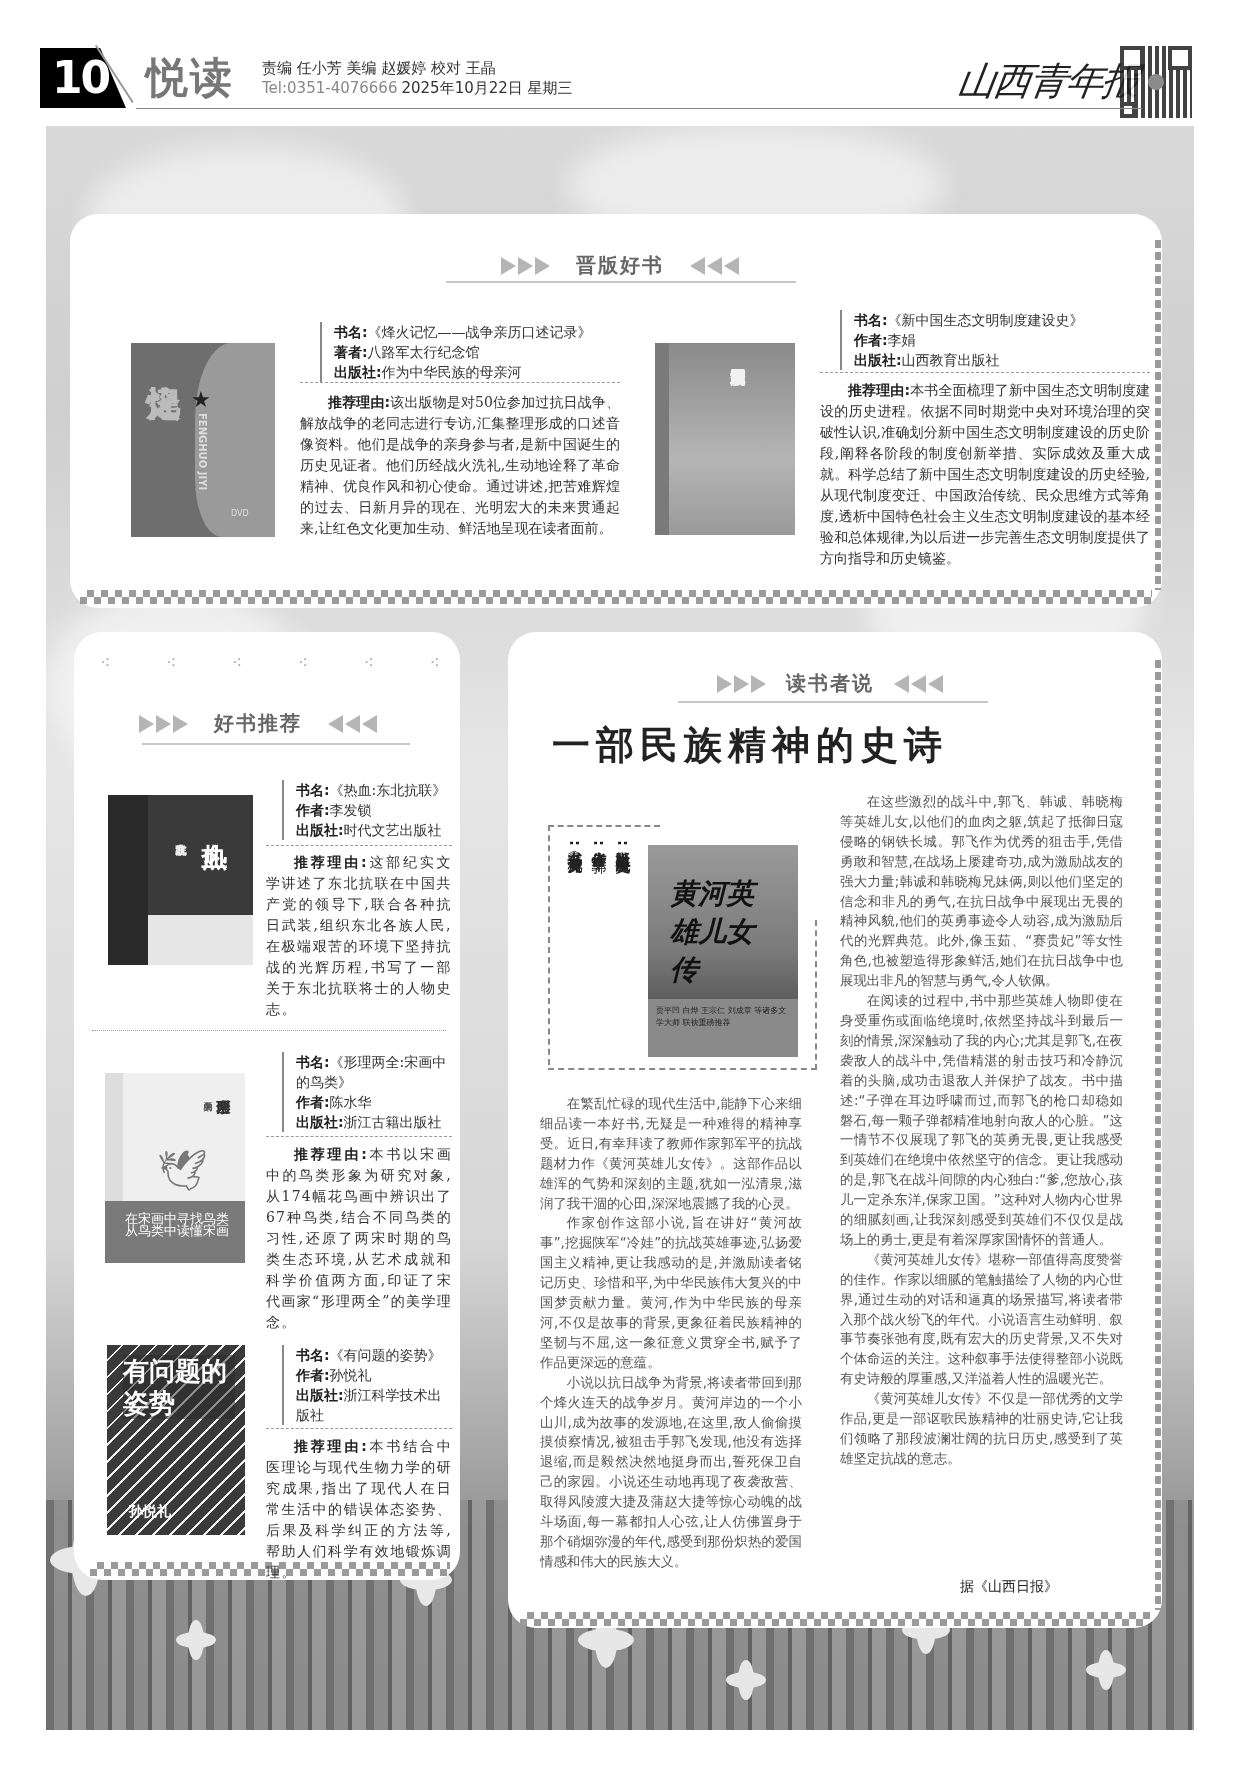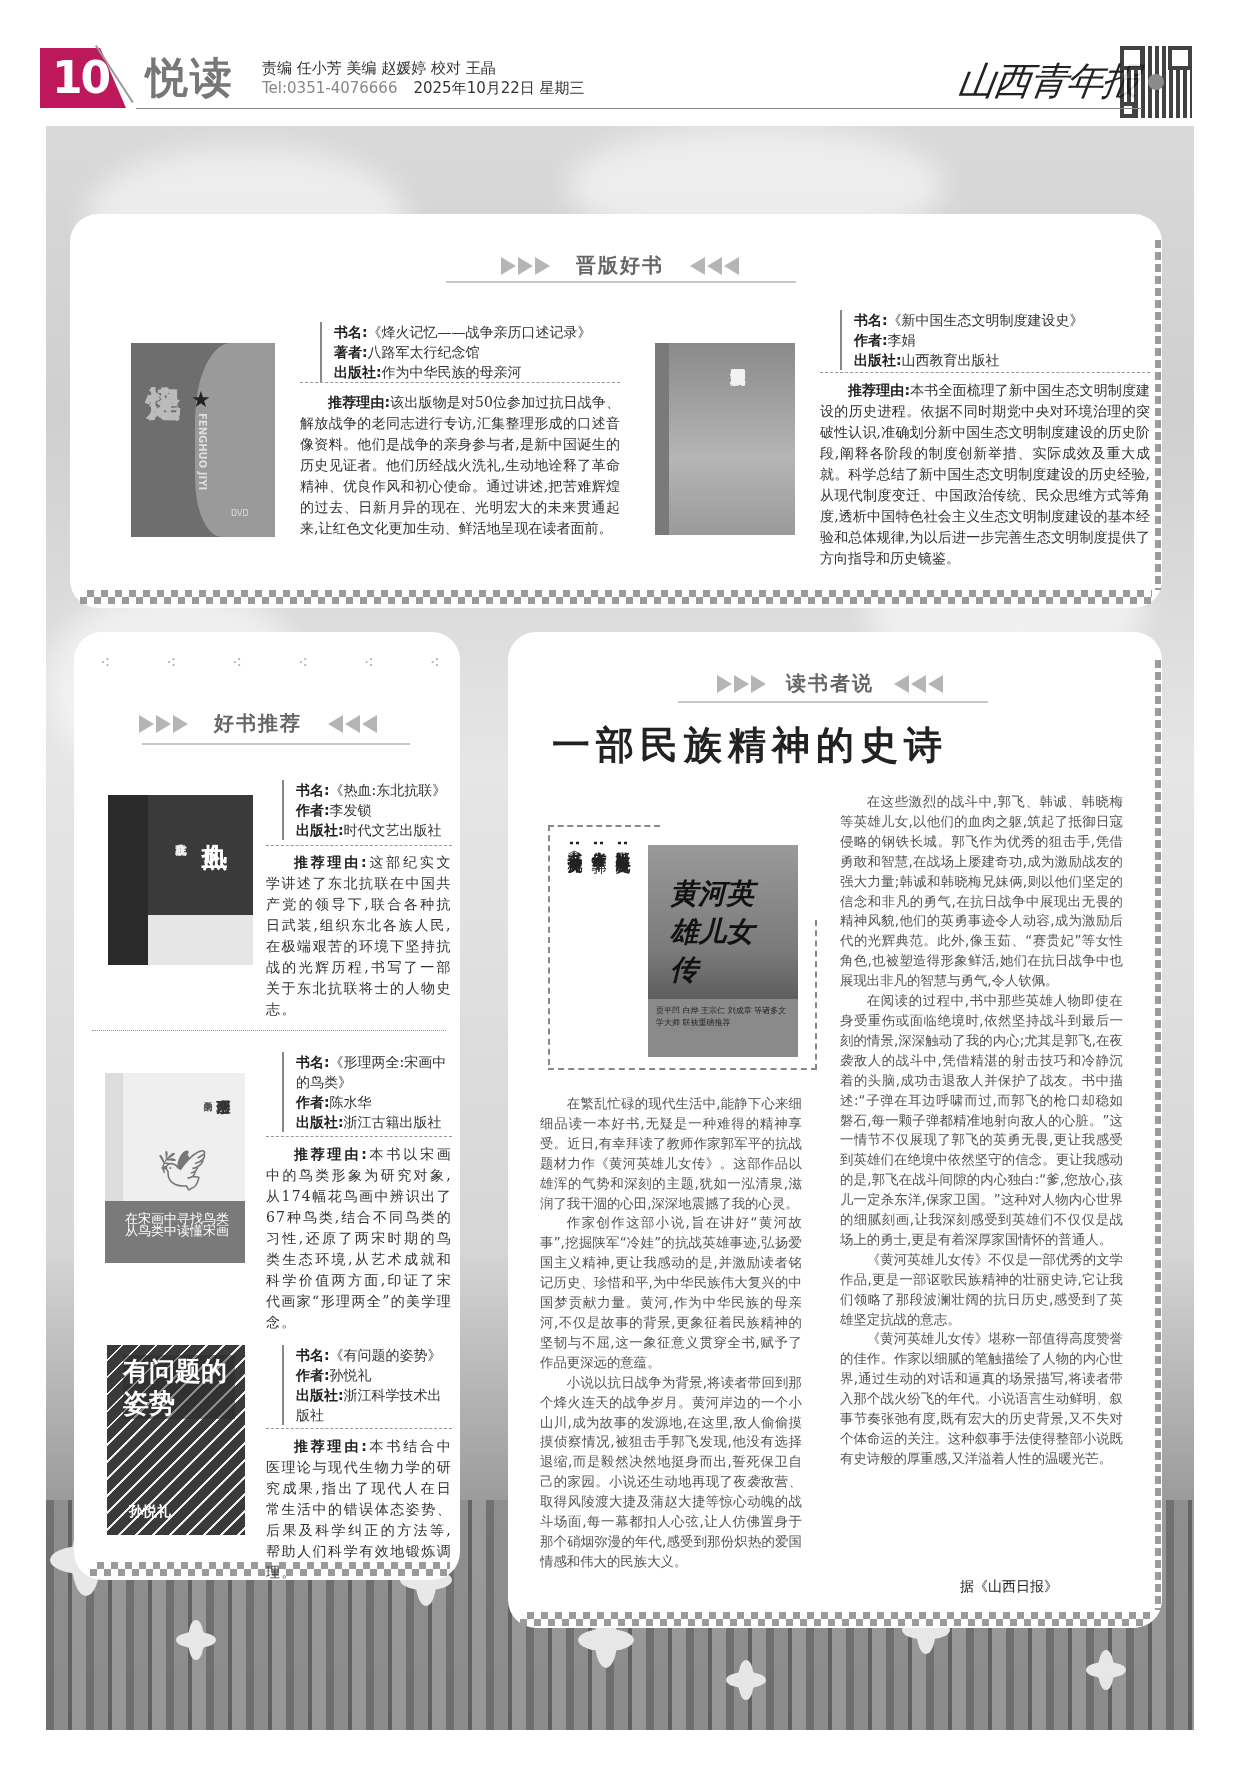--- a/index.html
+++ b/index.html
@@ -1,29 +1,29 @@
 <!DOCTYPE html>
 <html><head>
 <meta charset="utf-8">
 <style>
   * { box-sizing: border-box; margin: 0; padding: 0; }
   html, body { width: 1242px; height: 1768px; background: #fff; overflow: hidden; }
   body { position: relative; font-family: "DejaVu Serif", "Liberation Serif", serif; color: #222; }
 
   
   .masthead { position: absolute; left: 0; top: 0; width: 1242px; height: 112px; }
-  .page-no { position: absolute; left: 40px; top: 48px; width: 86px; height: 60px; background: #be185d;
+  .page-no { position: absolute; left: 40px; top: 48px; width: 86px; height: 60px; background: #000000;
     clip-path: polygon(0 0, 70% 0, 100% 100%, 0 100%); }
   .page-no span { position: absolute; left: 12px; top: 4px; font-family: "DejaVu Sans", sans-serif; font-weight: bold;
     font-size: 44px; color: #fff; letter-spacing: -2px; }
   .slash { position: absolute; left: 95px; top: 46px; width: 2px; height: 68px; background: #999; transform: rotate(-33deg); transform-origin: top left; }
   .mast-line { position: absolute; left: 136px; top: 108px; width: 1006px; height: 1px; background: #888; }
   .section-name { position: absolute; left: 146px; top: 50px; font-size: 42px; color: #777; font-weight: bold; letter-spacing: 2px; }
   .credits { position: absolute; left: 262px; top: 58px; font-family: "DejaVu Sans", sans-serif; font-size: 15px; color: #333; line-height: 20px; }
-  .credits .tel { color: #888; margin-right: 16px; }
+  .credits .tel { color: #888; margin-right: 4px; }
   .credits .date { color: #333; }
   .logo { position: absolute; left: 958px; top: 56px; font-family: "DejaVu Serif", serif; font-style: italic; font-size: 38px; color: #222; letter-spacing: -2px; transform: skewX(-8deg); }
   .qr { position: absolute; left: 1120px; top: 46px; width: 72px; height: 72px; background:
       repeating-linear-gradient(90deg, #222 0 4px, #fff 4px 7px),
       #222; opacity: .85; }
   .qr::before, .qr::after { content: ""; position: absolute; width: 16px; height: 16px; border: 4px solid #222; background: #fff; }
   .qr::before { left: 0; top: 0; }
   .qr::after { right: 0; top: 0; }
   .qr .qr-dot { position: absolute; left: 0; bottom: 0; width: 16px; height: 16px; border: 4px solid #222; background: #fff; }
   .qr .qr-center { position: absolute; left: 28px; top: 28px; width: 16px; height: 16px; border-radius: 50%; background: #777; }
@@ -275,16 +275,16 @@
 </div>
 
 <div class="art-col" style="left:540px;top:1094px;width:262px;">
   <p>在繁乱忙碌的现代生活中,能静下心来细细品读一本好书,无疑是一种难得的精神享受。近日,有幸拜读了教师作家郭军平的抗战题材力作《黄河英雄儿女传》。这部作品以雄浑的气势和深刻的主题,犹如一泓清泉,滋润了我干涸的心田,深深地震撼了我的心灵。</p>
   <p>作家创作这部小说,旨在讲好“黄河故事”,挖掘陕军“冷娃”的抗战英雄事迹,弘扬爱国主义精神,更让我感动的是,并激励读者铭记历史、珍惜和平,为中华民族伟大复兴的中国梦贡献力量。黄河,作为中华民族的母亲河,不仅是故事的背景,更象征着民族精神的坚韧与不屈,这一象征意义贯穿全书,赋予了作品更深远的意蕴。</p>
   <p>小说以抗日战争为背景,将读者带回到那个烽火连天的战争岁月。黄河岸边的一个小山川,成为故事的发源地,在这里,敌人偷偷摸摸侦察情况,被狙击手郭飞发现,他没有选择退缩,而是毅然决然地挺身而出,誓死保卫自己的家园。小说还生动地再现了夜袭敌营、取得风陵渡大捷及蒲赵大捷等惊心动魄的战斗场面,每一幕都扣人心弦,让人仿佛置身于那个硝烟弥漫的年代,感受到那份炽热的爱国情感和伟大的民族大义。</p>
 </div>
 <div class="art-col" style="left:840px;top:792px;width:283px;">
   <p>在这些激烈的战斗中,郭飞、韩诚、韩晓梅等英雄儿女,以他们的血肉之躯,筑起了抵御日寇侵略的钢铁长城。郭飞作为优秀的狙击手,凭借勇敢和智慧,在战场上屡建奇功,成为激励战友的强大力量;韩诚和韩晓梅兄妹俩,则以他们坚定的信念和非凡的勇气,在抗日战争中展现出无畏的精神风貌,他们的英勇事迹令人动容,成为激励后代的光辉典范。此外,像玉茹、“赛贵妃”等女性角色,也被塑造得形象鲜活,她们在抗日战争中也展现出非凡的智慧与勇气,令人钦佩。</p>
   <p>在阅读的过程中,书中那些英雄人物即使在身受重伤或面临绝境时,依然坚持战斗到最后一刻的情景,深深触动了我的内心;尤其是郭飞,在夜袭敌人的战斗中,凭借精湛的射击技巧和冷静沉着的头脑,成功击退敌人并保护了战友。书中描述:“子弹在耳边呼啸而过,而郭飞的枪口却稳如磐石,每一颗子弹都精准地射向敌人的心脏。”这一情节不仅展现了郭飞的英勇无畏,更让我感受到英雄们在绝境中依然坚守的信念。更让我感动的是,郭飞在战斗间隙的内心独白:“爹,您放心,孩儿一定杀东洋,保家卫国。”这种对人物内心世界的细腻刻画,让我深刻感受到英雄们不仅仅是战场上的勇士,更是有着深厚家国情怀的普通人。</p>
+  <p>《黄河英雄儿女传》堪称一部值得高度赞誉的佳作。作家以细腻的笔触描绘了人物的内心世界,通过生动的对话和逼真的场景描写,将读者带入那个战火纷飞的年代。小说语言生动鲜明、叙事节奏张弛有度,既有宏大的历史背景,又不失对个体命运的关注。这种叙事手法使得整部小说既有史诗般的厚重感,又洋溢着人性的温暖光芒。</p>
   <p>《黄河英雄儿女传》不仅是一部优秀的文学作品,更是一部讴歌民族精神的壮丽史诗,它让我们领略了那段波澜壮阔的抗日历史,感受到了英雄坚定抗战的意志。</p>
-  <p>《黄河英雄儿女传》堪称一部值得高度赞誉的佳作。作家以细腻的笔触描绘了人物的内心世界,通过生动的对话和逼真的场景描写,将读者带入那个战火纷飞的年代。小说语言生动鲜明、叙事节奏张弛有度,既有宏大的历史背景,又不失对个体命运的关注。这种叙事手法使得整部小说既有史诗般的厚重感,又洋溢着人性的温暖光芒。</p>
 </div>
 <div class="source">据《山西日报》</div>
 
 </body></html>

